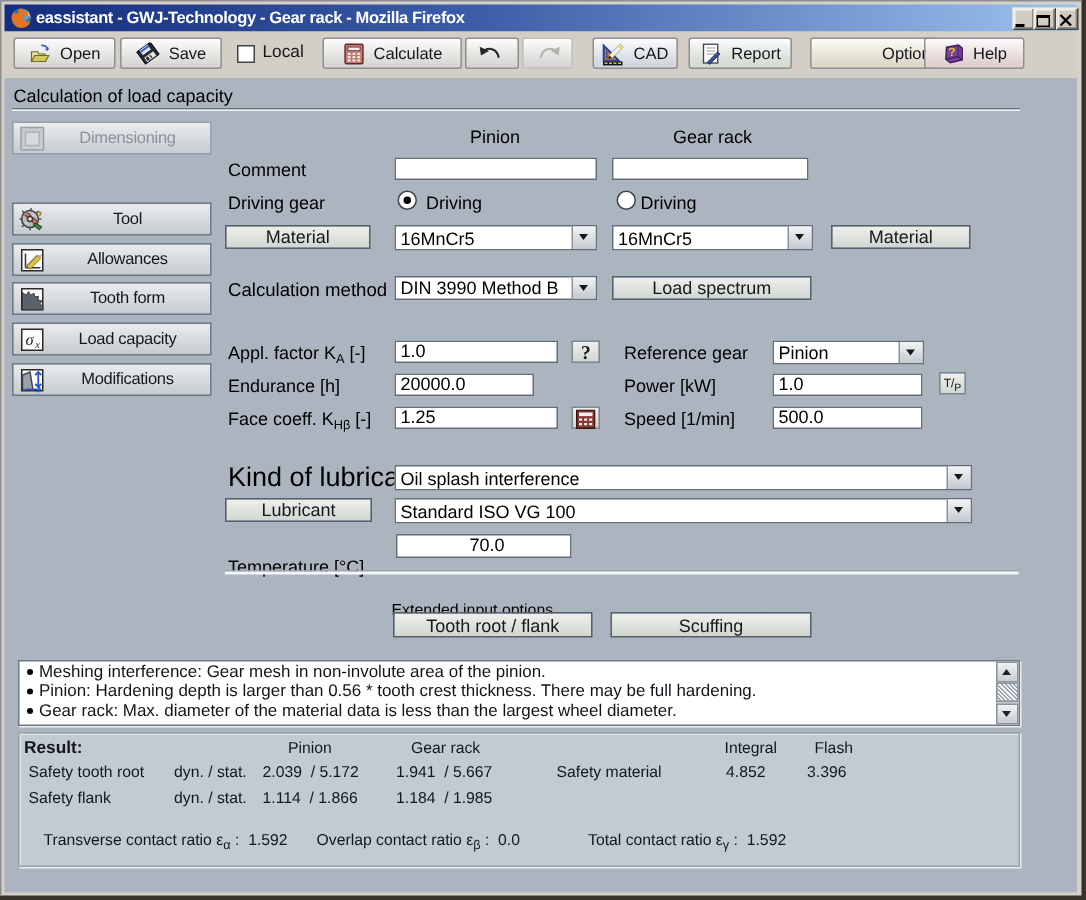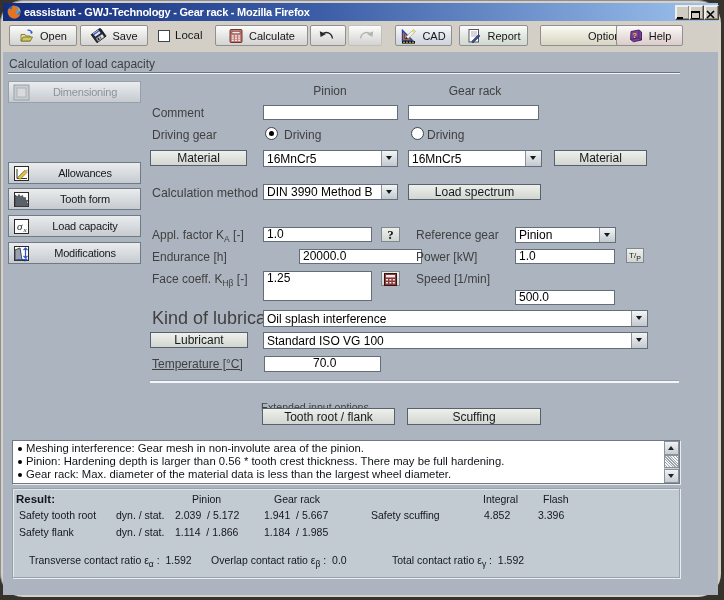--- a/index.html
+++ b/index.html
@@ -1,33 +1,33 @@
 <!DOCTYPE html>
 <html><head>
 <meta charset="utf-8">
 <style>
   html,body{margin:0;padding:0;}
   body{width:724px;height:600px;position:relative;background:#37332c;
        font-family:"Liberation Sans",sans-serif;overflow:hidden;}
   .win{position:absolute;left:0;top:0;width:720px;height:596px;background:#d5d1c8;
-       border-left:1px solid #8e8e8e;border-top:1px solid #8e8e8e;border-radius:23px;}
+       border-left:1px solid #8e8e8e;border-top:1px solid #8e8e8e;}
   .titlebar{position:absolute;left:2px;top:2px;width:715px;height:18px;
        background:linear-gradient(90deg,#132c7c 0%,#3d5fa8 45%,#9dc3ee 100%);}
   .title-text{position:absolute;left:21px;top:3px;font-size:11px;font-weight:bold;color:#fff;line-height:13px;letter-spacing:-0.25px;}
   .wbtn{position:absolute;top:2px;width:13px;height:13px;background:#d0ccc4;
         border-top:1px solid #efede8;border-left:1px solid #efede8;
         border-right:1px solid #47433b;border-bottom:1px solid #47433b;
         box-shadow:inset -1px -1px 0 #8f8b83, inset 1px 1px 0 #f2f0ea;}
   .toolbar{position:absolute;left:2px;top:20px;width:715px;height:31px;background:#d3cfc7;
         border-bottom:1px solid #f0f1ec;}
   .tbtn{position:absolute;top:4px;height:21px;box-sizing:border-box;border:1px solid #8f8f8f;border-radius:2px;
         background:linear-gradient(180deg,#fdfdfd,#e9e9e7 45%,#d3d3d1);
         font-size:11px;color:#15151a;display:flex;align-items:center;justify-content:center;gap:5px;}
   .content{position:absolute;left:2px;top:51px;width:715px;height:543px;background:#acb5bf;}
-  .label{position:absolute;font-size:12px;color:#404040;white-space:nowrap;line-height:13px;}
+  .label{position:absolute;font-size:12px;color:#000000;white-space:nowrap;line-height:13px;}
   .sbtn{position:absolute;left:5px;width:133px;height:22px;box-sizing:border-box;
         border:1px solid #6e7a86;background:linear-gradient(180deg,#eaecee,#c6cbd0);
         font-size:11px;letter-spacing:-0.2px;color:#14181c;}
   .sbtn .ic{position:absolute;left:4px;top:2px;width:17px;height:17px;}
   .sbtn .tx{position:absolute;left:21px;right:0;top:0;bottom:0;text-align:center;line-height:20px;}
   .tf{position:absolute;box-sizing:border-box;background:#fff;border:1px solid #646e78;
       font-size:12px;color:#000;padding-left:3px;white-space:nowrap;overflow:hidden;line-height:13px;}
   .combo{position:absolute;box-sizing:border-box;background:#fff;border:1px solid #646e78;
       font-size:12px;color:#000;white-space:nowrap;}
   .combo .cv{position:absolute;left:3px;top:0;bottom:0;display:flex;align-items:center;}
@@ -181,20 +181,32 @@
     <div class="etch-d" style="left:5px;top:20px;width:672px;"></div>
     <div class="etch-l" style="left:5px;top:21px;width:672px;"></div>
 
     <div class="sbtn" style="top:29px;color:#8b929b;border-color:#97a0a9;">
       <svg class="ic" viewBox="0 0 17 17">
           <rect x="1" y="1" width="15" height="15" fill="#c9cdd1" stroke="#9aa0a6"></rect>
           <rect x="4" y="4" width="9" height="9" fill="#d8dbde" stroke="#aeb3b8"></rect>
         </svg>
       <span class="tx">Dimensioning</span>
     </div>
+    <div class="sbtn" style="top:83px;">
+      <svg class="ic" viewBox="0 0 17 17">
+        <circle cx="7" cy="8" r="5.6" fill="#b9bcbe" stroke="#3a3a3a"></circle>
+        <path d="M7,2.4 l1,-1.6 M11,4 l1.8,-1 M12.6,8 l2,0.2 M11,12 l1.6,1.2 M7,13.6 l0.2,2 M3,12 l-1.4,1.2 M1.4,8 l-2,0 M3,4 l-1.2,-1.4" stroke="#555" stroke-width="1.1"></path>
+        <path d="M3.5,5 L10.5,11.5 M5,3.8 L11.6,9.6" stroke="#b04030" stroke-width="1.3"></path>
+        <path d="M4.2,11.2 L9.8,5" stroke="#d8d8d8" stroke-width="1"></path>
+        <circle cx="7" cy="8" r="1.7" fill="#ece8e0" stroke="#3a3a3a"></circle>
+        <path d="M10.5,10.5 l4.5,2.8 l-1.8,2 l-4,-3.2 z" fill="#3f7a3f" stroke="#1a3a1a" stroke-width="0.6"></path>
+        <path d="M12,2.6 l2.6,1.2 l-1.2,2.4" fill="#e0a030" stroke="#7a5a10" stroke-width="0.5"></path>
+      </svg>
+      <span class="tx">Tool</span>
+    </div>
     <div class="sbtn" style="top:110px;">
       <svg class="ic" viewBox="0 0 17 17">
           <rect x="1.5" y="1.5" width="14" height="14" fill="#fdfdfb" stroke="#2a2a2a"></rect>
           <path d="M4,13.5 V4 M4,13.5 H14" stroke="#333" stroke-width="1"></path>
           <path d="M4,13 L12,5" stroke="#888" stroke-width="0.8"></path>
           <path d="M5,12.5 L12,5.5 L14,7.5 L7,14.5 Z" fill="#e2c23a" stroke="#7a6a1a" stroke-width="0.6"></path>
           <path d="M12,5.5 l2,2 l1,-2.6 l-0.4,-0.4 z" fill="#caa"></path>
         </svg>
       <span class="tx">Allowances</span>
     </div>
@@ -258,55 +270,55 @@
     <div class="label" style="left:149px;top:177px;">Appl. factor K<sub class="s">A</sub> [-]</div>
     <div class="tf" style="left:260px;top:175px;width:109px;height:15px;">1.0</div>
     <div class="gbtn" style="left:378px;top:175px;width:19px;height:15px;line-height:14px;font-weight:bold;font-size:13px;border-color:#7e8892;font-family:'Liberation Serif',serif;">?</div>
     <div class="label" style="left:413px;top:177px;">Reference gear</div>
     <div class="combo" style="left:512px;top:175px;width:101px;height:16px;">
         <span class="cv">Pinion</span>
         <span class="ca"></span>
       </div>
 
     <div class="label" style="left:149px;top:199px;">Endurance [h]</div>
-    <div class="tf" style="left:260px;top:197px;width:123px;height:15px;margin-left:36px;">20000.0</div>
+    <div class="tf" style="left:260px;top:197px;width:93px;height:15px;">20000.0</div>
     <div class="label" style="left:413px;top:199px;">Power [kW]</div>
     <div class="tf" style="left:512px;top:197px;width:100px;height:15px;">1.0</div>
     <div class="gbtn" style="left:623px;top:196px;width:18px;height:15px;font-size:8px;line-height:13px;border-color:#7e8892;">T/<sub style="font-size:7px;">P</sub></div>
 
     <div class="label" style="left:149px;top:221px;">Face coeff. K<sub class="s">Hβ</sub> [-]</div>
-    <div class="tf" style="left:260px;top:219px;width:109px;height:30px;">1.25</div>
+    <div class="tf" style="left:260px;top:219px;width:109px;height:15px;">1.25</div>
     <div class="gbtn" style="left:378px;top:219px;width:19px;height:15px;border-color:#7e8892;">
       <svg width="13" height="13" viewBox="0 0 13 13" style="margin-top:1px;">
           <rect x="0.5" y="0.5" width="12" height="12" fill="#8a3a34" stroke="#3a1210"></rect>
           <rect x="2" y="2" width="9" height="2.4" fill="#f0eeee"></rect>
           <g fill="#f0eeee">
             <rect x="2" y="6" width="2" height="1.5"></rect>
             <rect x="5.4" y="6" width="2" height="1.5"></rect>
             <rect x="8.8" y="6" width="2" height="1.5"></rect>
             <rect x="2" y="9" width="2" height="1.5"></rect>
             <rect x="5.4" y="9" width="2" height="1.5"></rect>
             <rect x="8.8" y="9" width="2" height="1.5"></rect>
           </g>
         </svg>
     </div>
     <div class="label" style="left:413px;top:221px;">Speed [1/min]</div>
-    <div class="tf" style="left:512px;top:219px;width:100px;height:15px;margin-top:19px;">500.0</div>
+    <div class="tf" style="left:512px;top:219px;width:100px;height:15px;">500.0</div>
 
     <div class="label" style="left:149px;top:260px;font-size:18px;">Kind of lubrication</div>
     <div class="combo" style="left:260px;top:258px;width:385px;height:17px;">
         <span class="cv">Oil splash interference</span>
         <span class="ca"></span>
       </div>
     <div class="gbtn" style="left:147px;top:280px;width:98px;height:16px;line-height:15px;">Lubricant</div>
     <div class="combo" style="left:260px;top:280px;width:385px;height:17px;">
         <span class="cv">Standard ISO VG 100</span>
         <span class="ca"></span>
       </div>
-    <div class="label" style="left:149px;top:306px;text-decoration:underline;">Temperature [°C]</div>
+    <div class="label" style="left:149px;top:320px;">Temperature [°C]</div>
     <div class="tf" style="left:261px;top:304px;width:117px;height:16px;padding-left:48px;">70.0</div>
 
     <div style="position:absolute;left:147px;top:328px;width:529px;height:1px;background:#9aa3ac;"></div>
     <div style="position:absolute;left:147px;top:329px;width:529px;height:2px;background:#f4f7f9;"></div>
     <div class="label" style="left:258px;top:335px;font-size:10.6px;margin-top:14px;">Extended input options</div>
     <div class="gbtn" style="left:259px;top:356px;width:133px;height:17px;line-height:16px;">Tooth root / flank</div>
     <div class="gbtn" style="left:404px;top:356px;width:134px;height:17px;line-height:16px;">Scuffing</div>
 
     <div class="msgbox">
       <div class="line" style="top:1px;"><span class="bu"></span>Meshing interference: Gear mesh in non-involute area of the pinion.</div>
@@ -327,21 +339,21 @@
       <div class="r" style="left:3px;top:4px;font-weight:bold;font-size:11.5px;">Result:</div>
       <div class="r" style="left:179px;top:4px;">Pinion</div>
       <div class="r" style="left:261px;top:4px;">Gear rack</div>
       <div class="r" style="left:470px;top:4px;">Integral</div>
       <div class="r" style="left:530px;top:4px;">Flash</div>
 
       <div class="r" style="left:6px;top:20px;">Safety tooth root</div>
       <div class="r" style="left:103px;top:20px;">dyn. / stat.</div>
       <div class="r" style="left:162px;top:20px;">2.039&nbsp;&nbsp;/ 5.172</div>
       <div class="r" style="left:251px;top:20px;">1.941&nbsp;&nbsp;/ 5.667</div>
-      <div class="r" style="left:358px;top:20px;">Safety scuffing</div>
+      <div class="r" style="left:358px;top:20px;">Safety material</div>
       <div class="r" style="left:471px;top:20px;">4.852</div>
       <div class="r" style="left:525px;top:20px;">3.396</div>
 
       <div class="r" style="left:6px;top:37px;">Safety flank</div>
       <div class="r" style="left:103px;top:37px;">dyn. / stat.</div>
       <div class="r" style="left:162px;top:37px;">1.114&nbsp;&nbsp;/ 1.866</div>
       <div class="r" style="left:251px;top:37px;">1.184&nbsp;&nbsp;/ 1.985</div>
 
       <div class="r" style="left:16px;top:65px;">Transverse contact ratio ε<sub class="s">α</sub> :&nbsp; 1.592</div>
       <div class="r" style="left:198px;top:65px;">Overlap contact ratio ε<sub class="s">β</sub> :&nbsp; 0.0</div>

